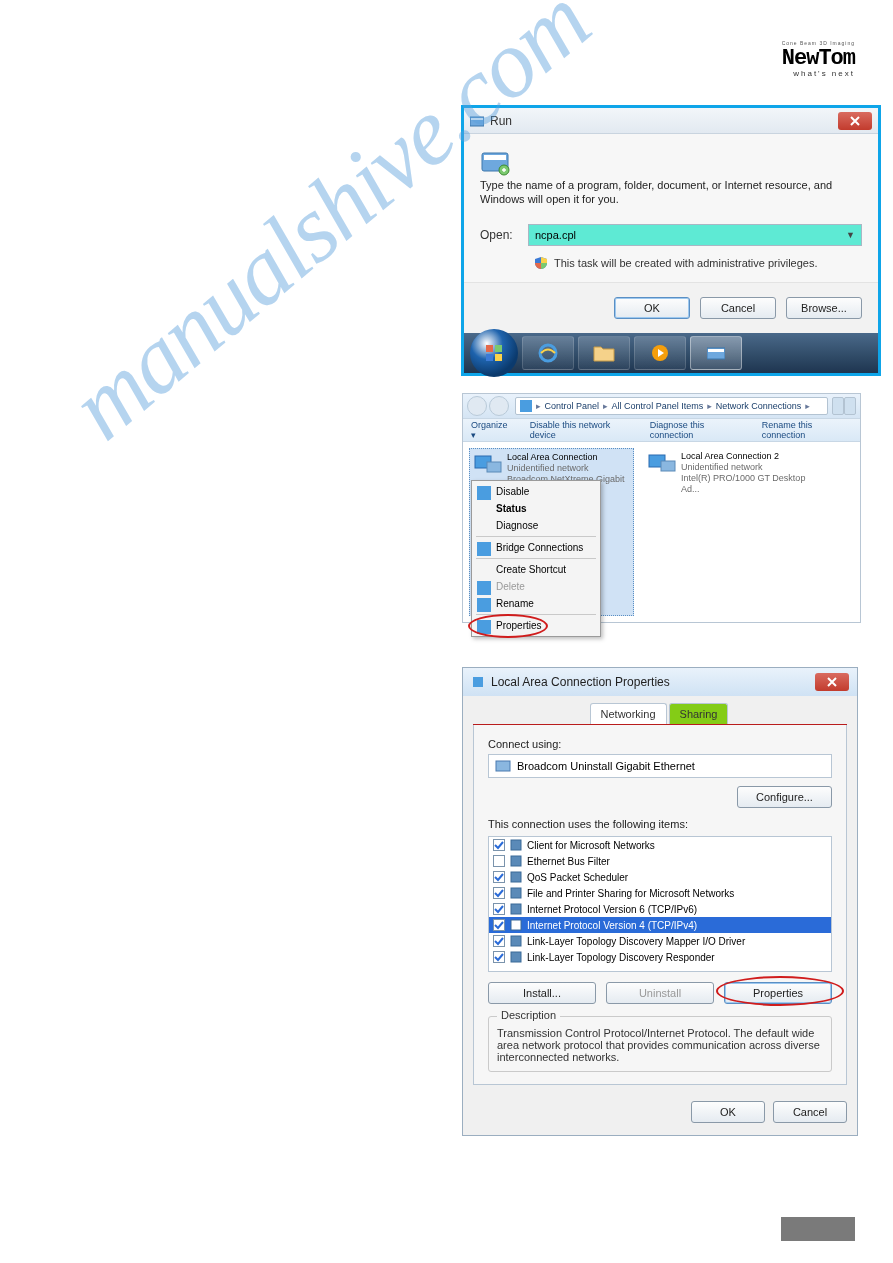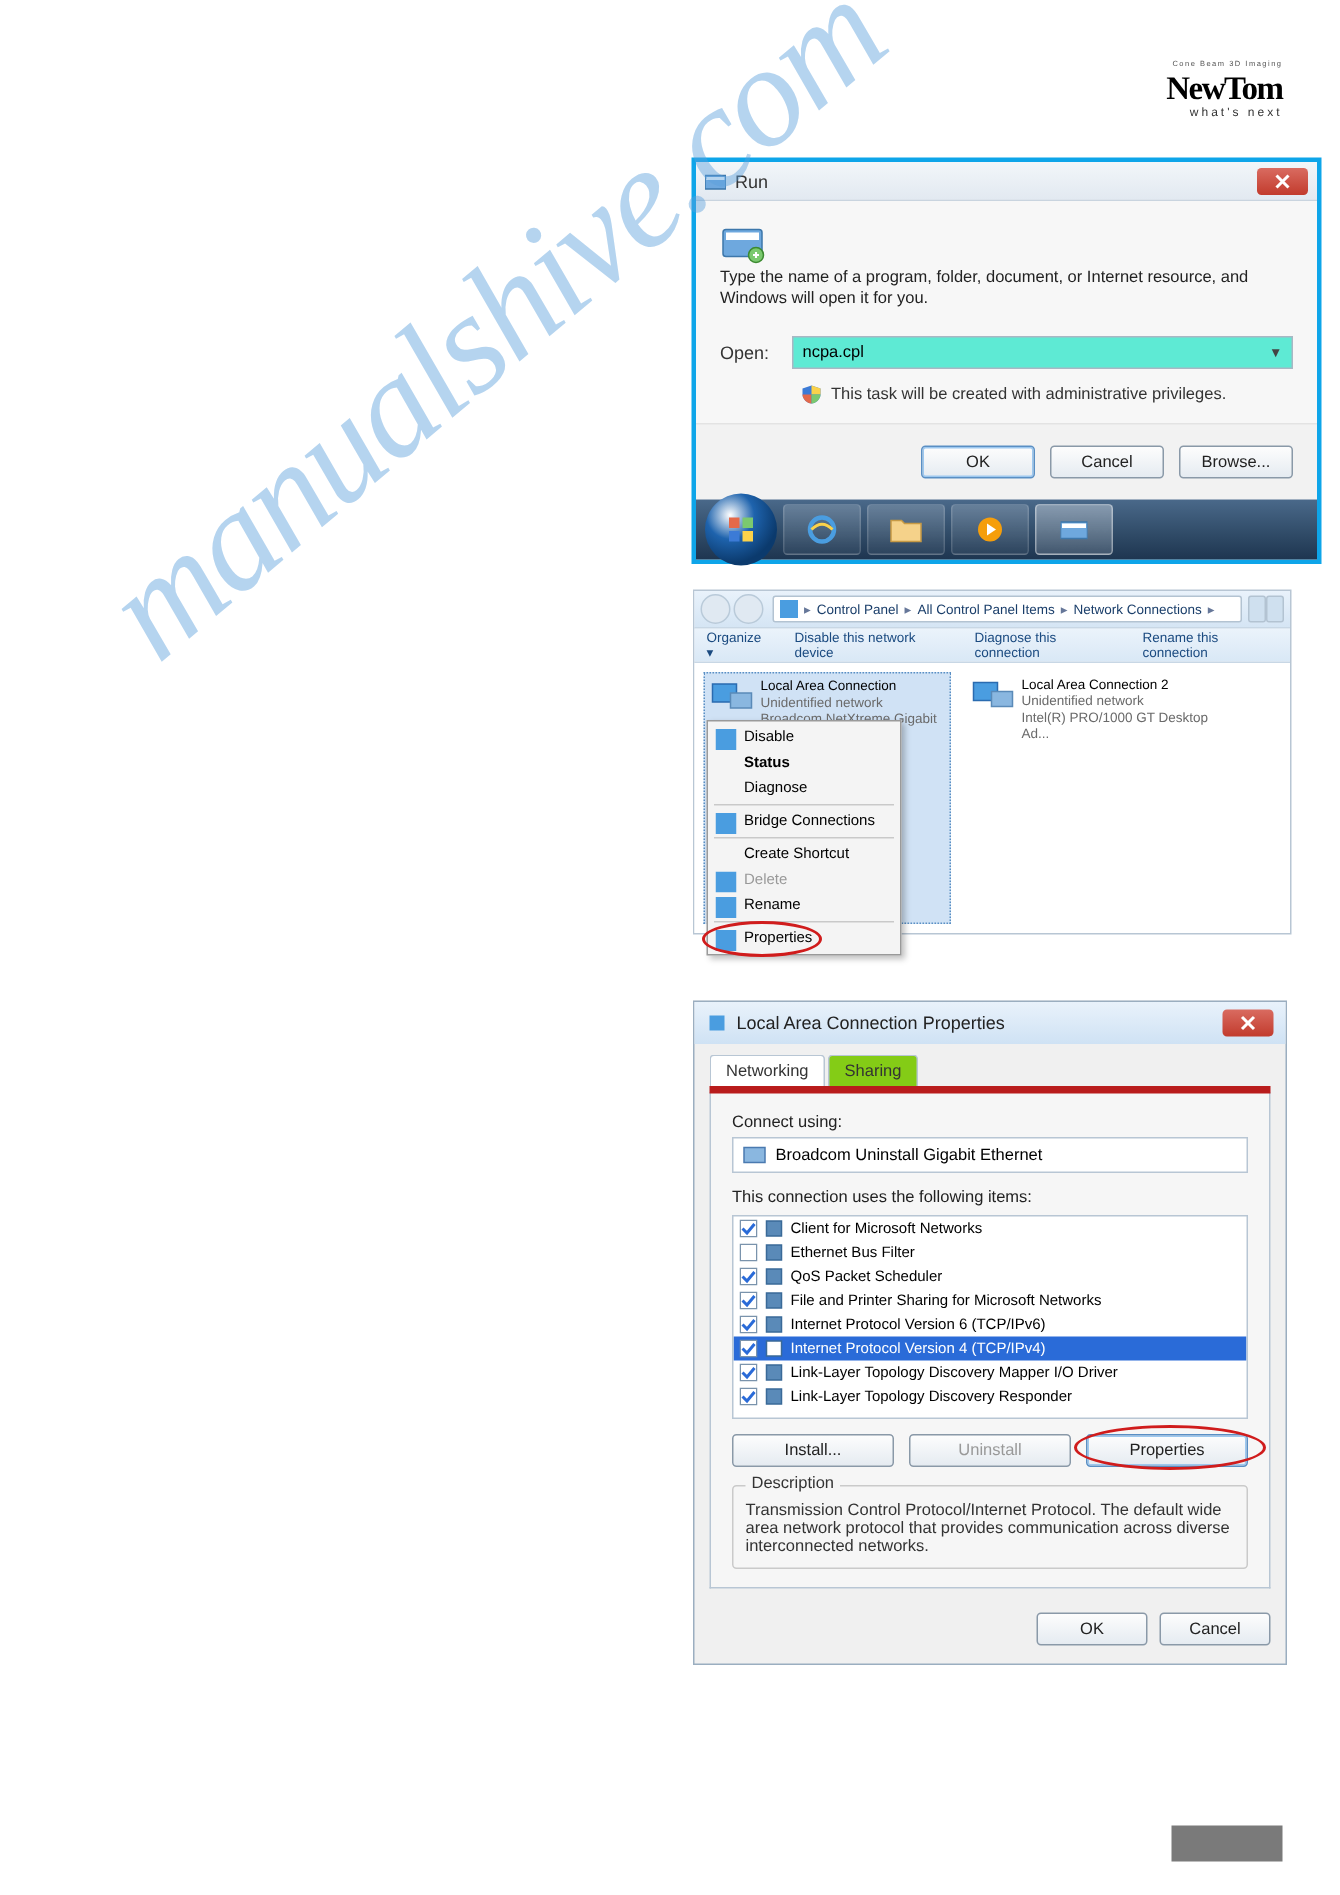--- a/index.html
+++ b/index.html
@@ -11,21 +11,21 @@
     font-size: 12px;
     position: relative;
     color: #000;
   }
   .logo {
     position: absolute;
     top: 40px;
     right: 38px;
     text-align: right;
   }
-  .logo-main { font-size: 22px; font-weight: 800; letter-spacing: -1px; color: #000; font-family: Liberation Serif, serif; }
+  .logo-main { font-size: 22px; font-weight: 800; letter-spacing: -1px; color: #000; font-family: Liberation Mono, monospace; }
   .logo-tag { font-size: 8px; color: #333; letter-spacing: 2px; margin-top: -2px; }
   .logo-top { font-size: 5px; color: #555; letter-spacing: 1px; }
 
   .watermark {
     position: absolute;
     left: 120px;
     top: 350px;
     font-size: 96px;
     color: rgba(90,160,220,0.45);
     transform: rotate(-40deg);
@@ -257,21 +257,21 @@
     margin-left: auto;
     width: 34px;
     height: 18px;
     background: linear-gradient(#d96b60,#c23b2d);
     border-radius: 3px;
     display: flex;
     align-items: center;
     justify-content: center;
   }
   .prop-body { padding: 6px 10px 6px 10px; }
-  .tabs { display: flex; border-bottom: 5px solid #b91c1c; position: relative; top: 1px; }
+  .tabs { display: flex; border-bottom: 1px solid #b91c1c; position: relative; top: 1px; justify-content: center; }
   .tab { padding: 4px 10px; font-size: 11px; border: 1px solid #b8c6d4; border-bottom: none; background: #84cc16; margin-right: 2px; border-radius: 3px 3px 0 0; color: #333;}
   .tab.active { background: #fff; position: relative; }
   .tab-panel { border: 1px solid #b8c6d4; border-top: none; background: #f6f6f6; padding: 14px 14px 12px 14px; }
   .adapter-box { border: 1px solid #b8c6d4; background: #fff; padding: 4px 6px; display:flex; align-items:center; gap:6px; font-size:11px; margin-top:4px;}
   .conn-items {
     border: 1px solid #b8c6d4;
     background: #fff;
     margin-top: 6px;
     height: 136px;
     overflow: hidden;
@@ -518,20 +518,23 @@
     <div class="tab-panel">
       <div class="label-11">Connect using:</div>
       <div class="adapter-box">
         <span>
             <svg width="16" height="14">
               <rect x="1" y="2" width="14" height="10" fill="#8ab7e0" stroke="#4a7ab0"></rect>
             </svg>
           </span>
         <span>Broadcom Uninstall Gigabit Ethernet</span>
       </div>
+      <div style="display:flex">
+          <div class="win-btn cfg-btn">Configure...</div>
+        </div>
       <div class="label-11" style="margin-top:10px">This connection uses the following items:</div>
       <div class="conn-items" id="conn-items">
           <div class="conn-row">
             <span class="cb">
               <svg width="12" height="12">
                 <rect x="0.5" y="0.5" width="11" height="11" fill="#fff" stroke="#7a93ac"></rect>
                 <path d="M2 6 L5 9 L10 3" fill="none" stroke="#2a6bd8" stroke-width="2"></path>
               </svg>
             </span>
             <span class="mini-ico">

